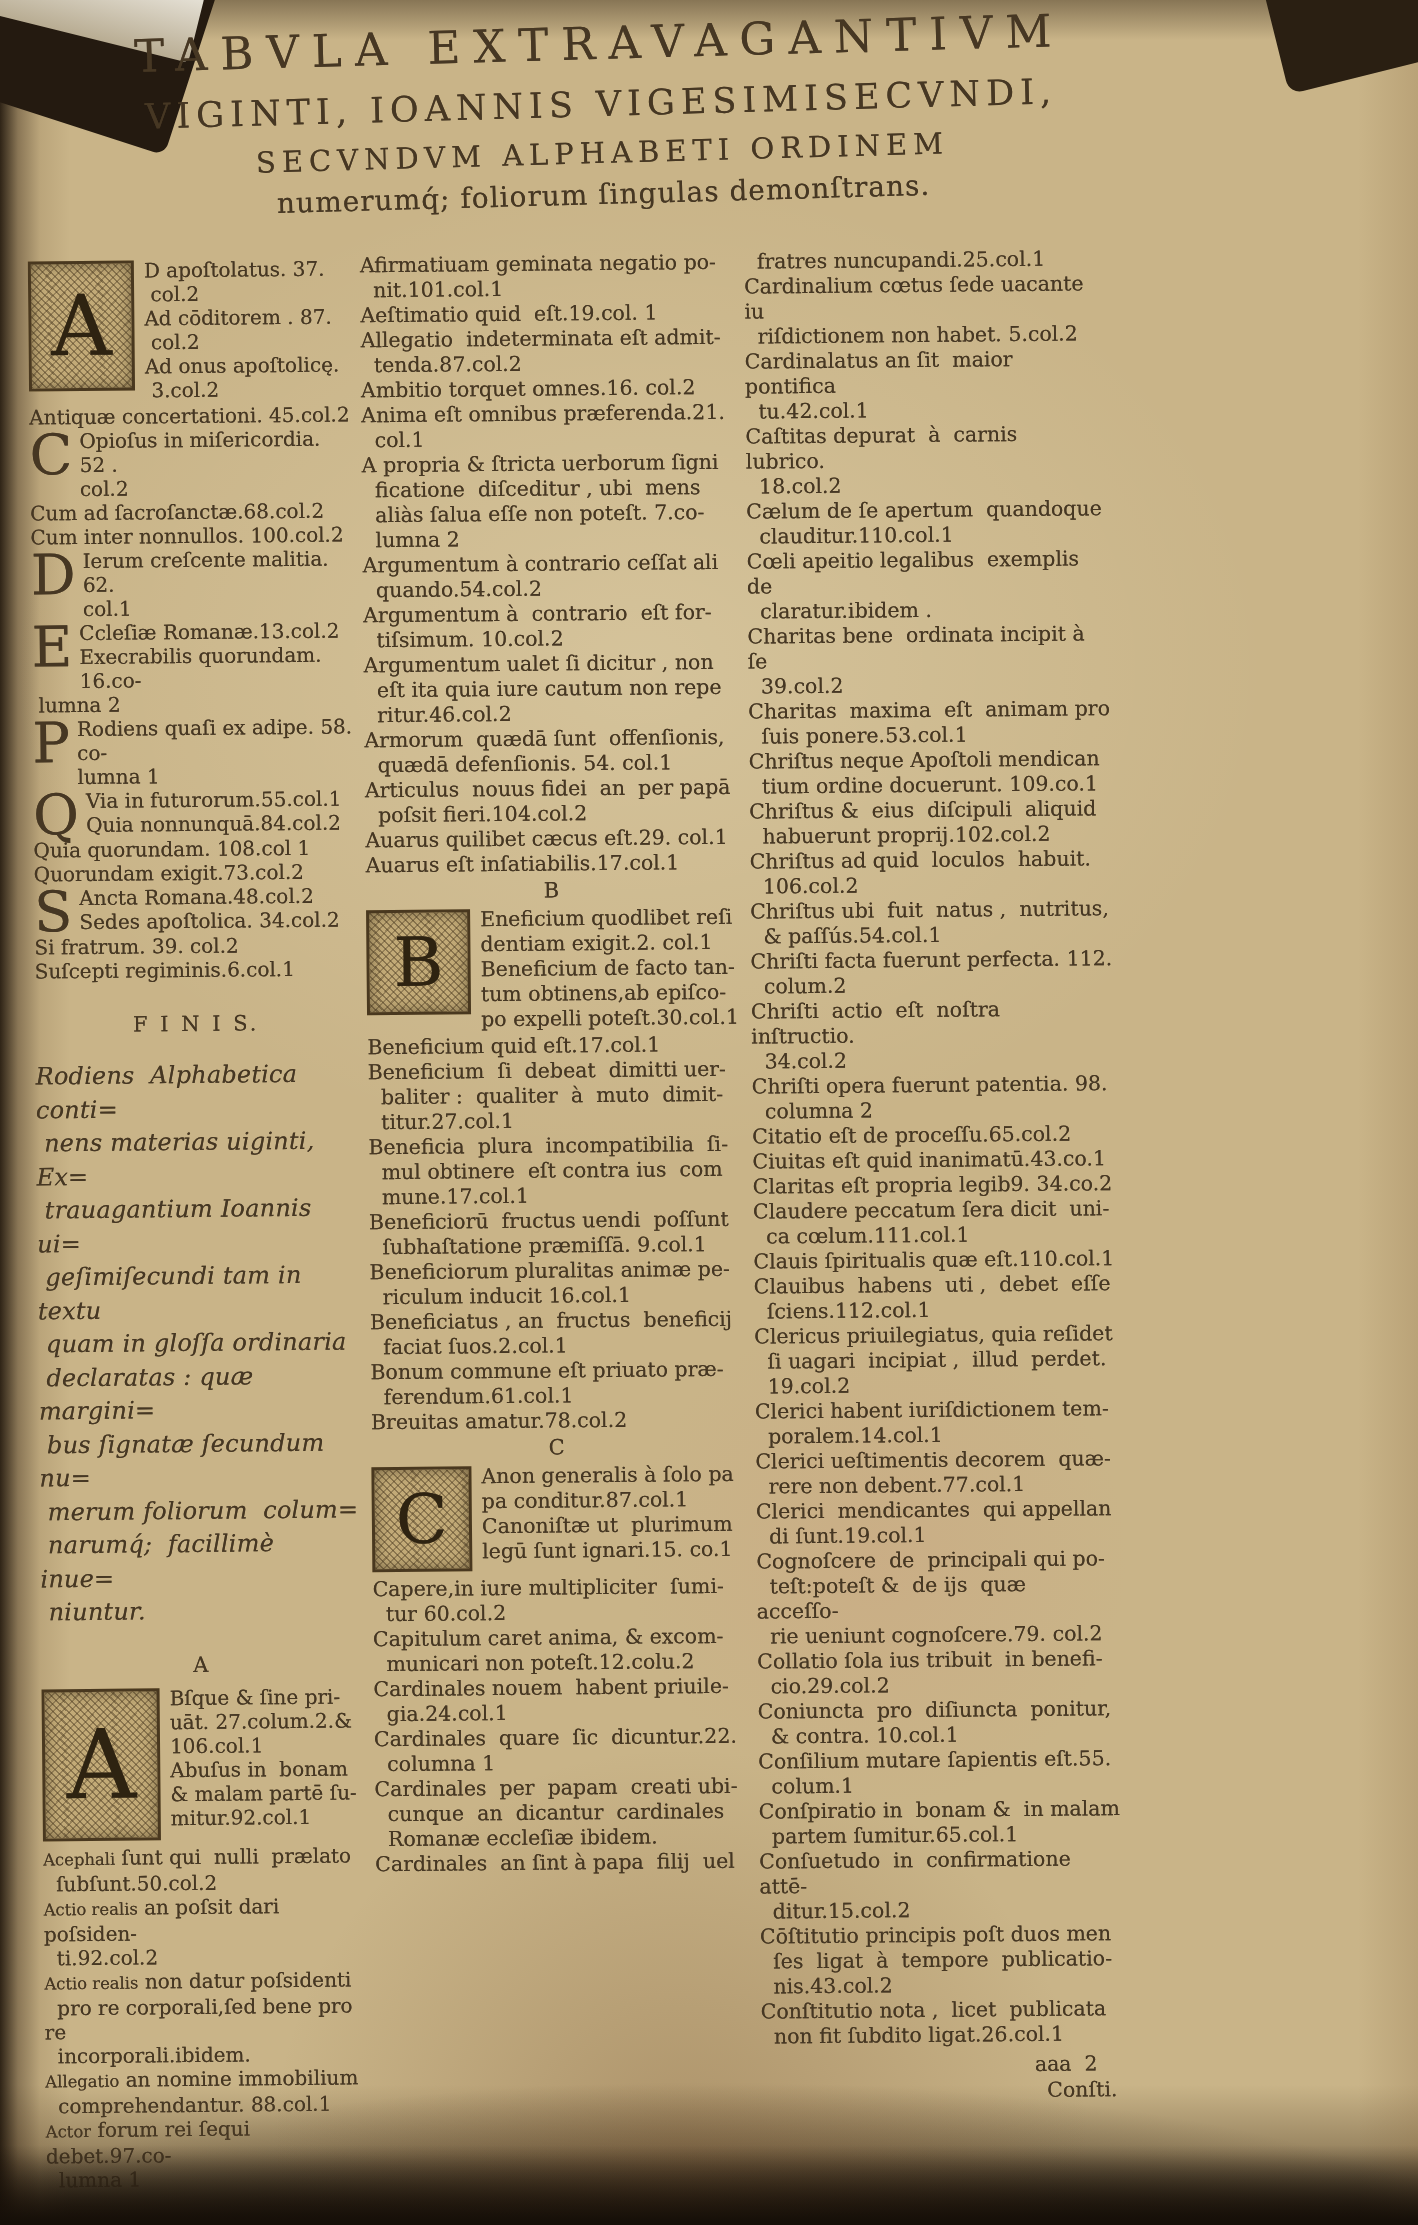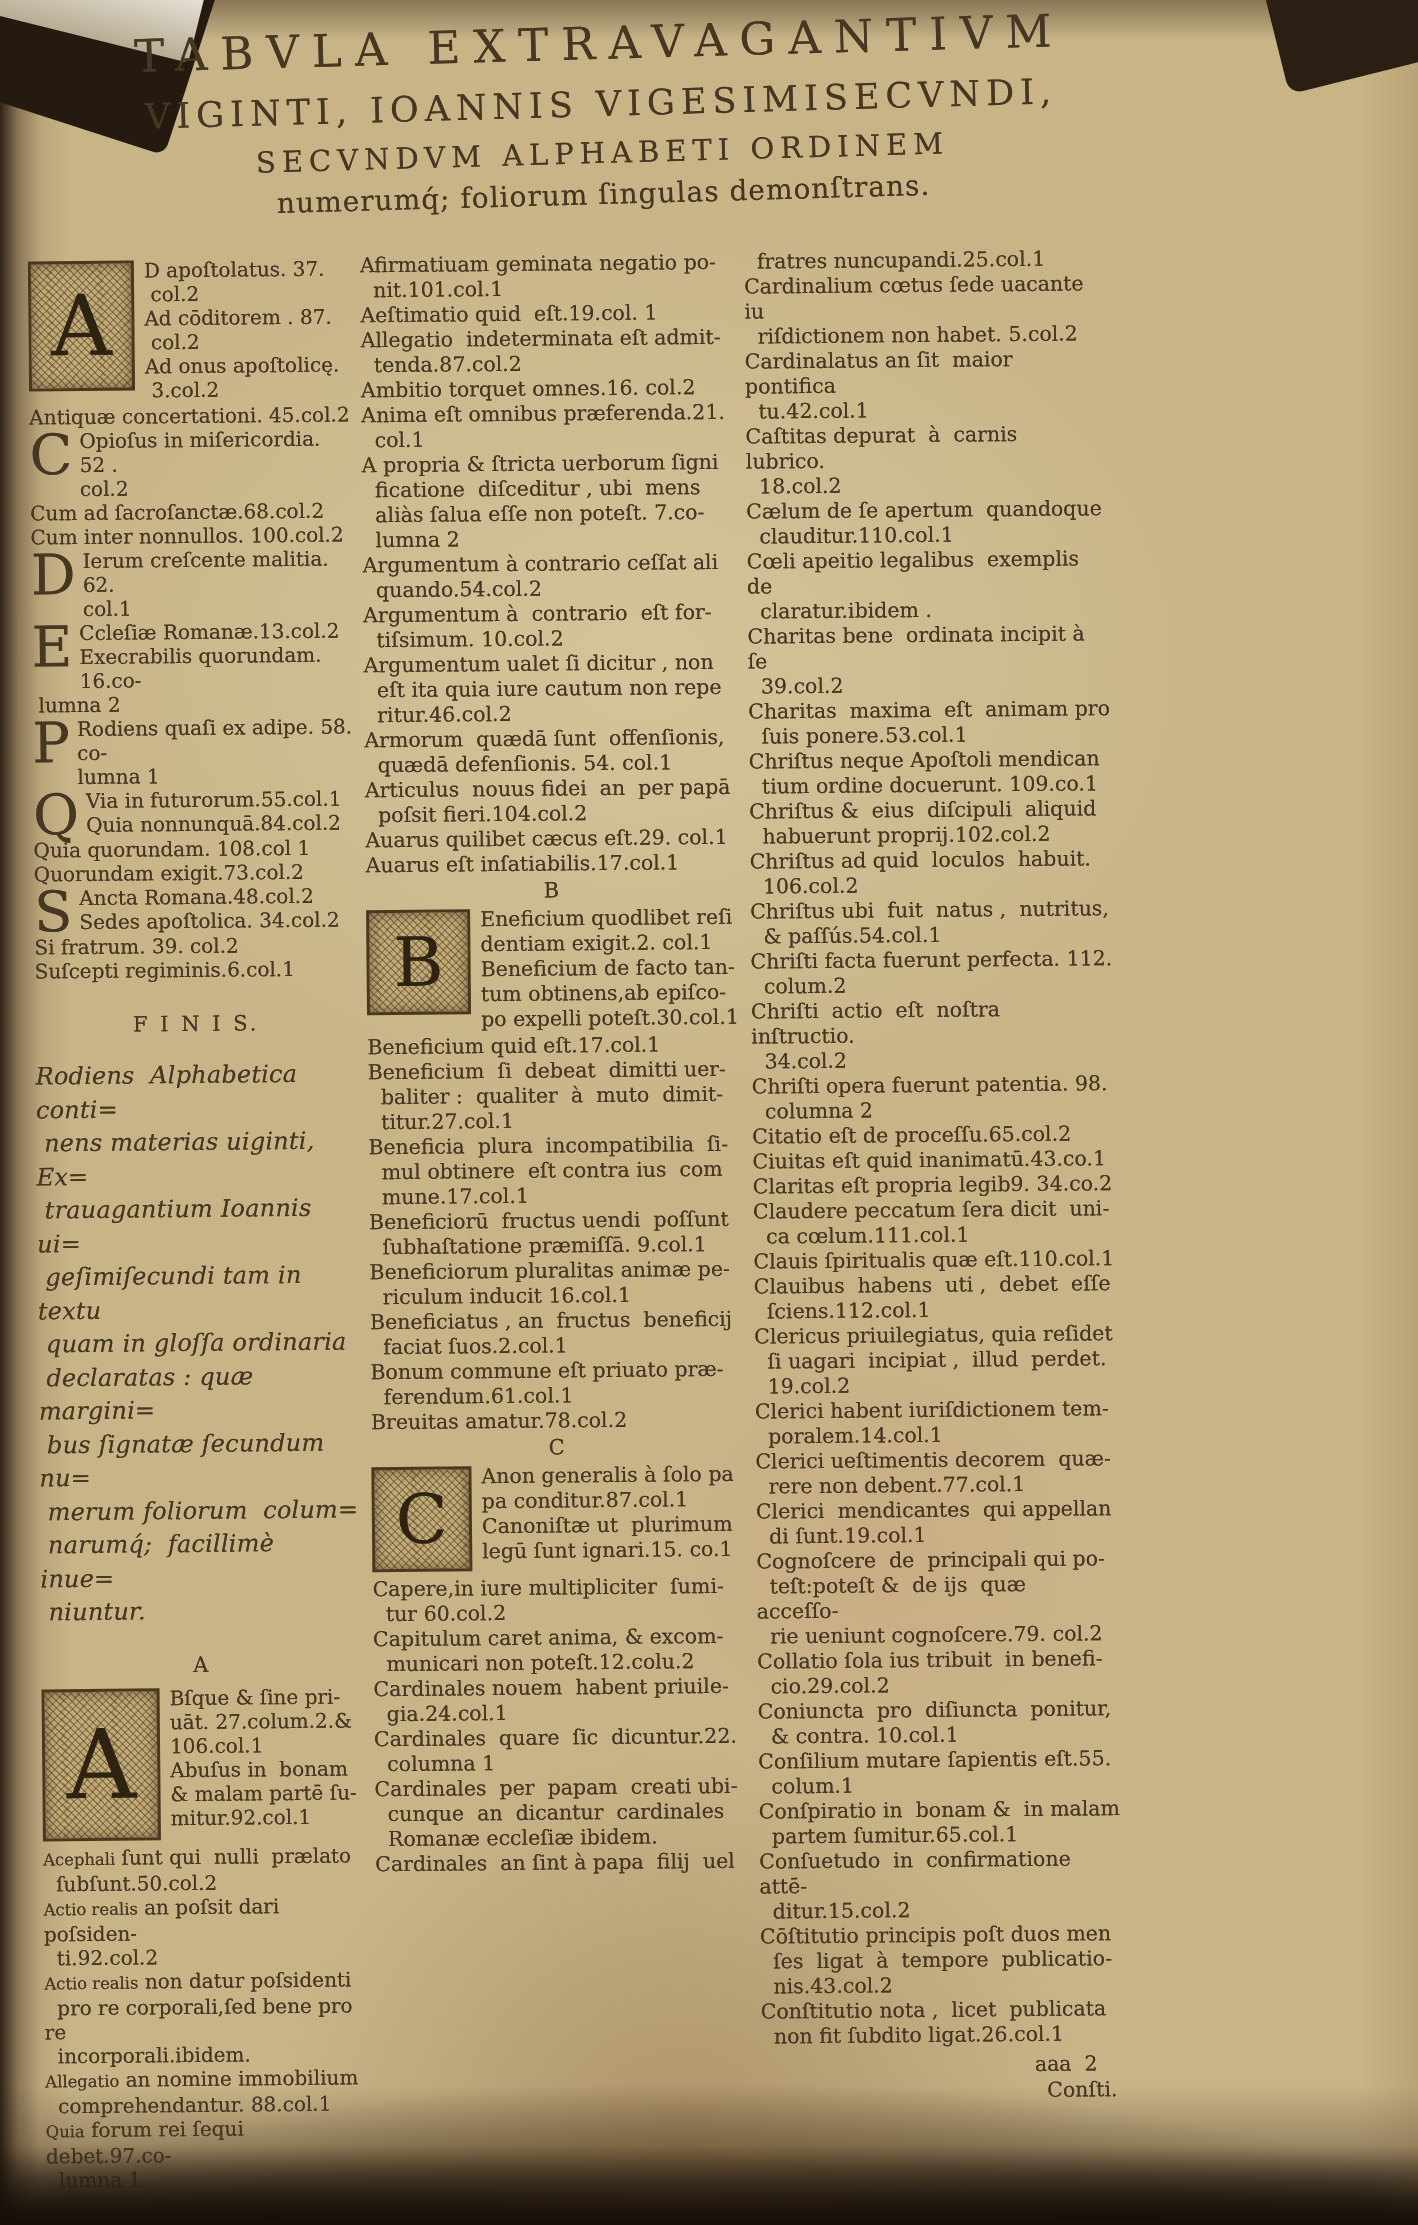--- a/index.html
+++ b/index.html
@@ -152,21 +152,21 @@
         </div>
         <div class="entry"><span class="lead">Acephali</span> ſunt qui  nulli  prælato
   ſubſunt.50.col.2</div>
         <div class="entry"><span class="lead">Actio realis</span> an poſsit dari poſsiden-
   ti.92.col.2</div>
         <div class="entry"><span class="lead">Actio realis</span> non datur poſsidenti
   pro re corporali,ſed bene pro re
   incorporali.ibidem.</div>
         <div class="entry"><span class="lead">Allegatio</span> an nomine immobilium
   comprehendantur. 88.col.1</div>
-        <div class="entry"><span class="lead">Quia</span> forum rei ſequi debet.97.co-
+        <div class="entry"><span class="lead">Actor</span> forum rei ſequi debet.97.co-
   lumna 1</div>
       </div>
     <div class="col" id="col-1">
         <div class="entry">Afirmatiuam geminata negatio po-
   nit.101.col.1</div>
         <div class="entry">Aeſtimatio quid  eſt.19.col. 1</div>
         <div class="entry">Allegatio  indeterminata eſt admit-
   tenda.87.col.2</div>
         <div class="entry">Ambitio torquet omnes.16. col.2</div>
         <div class="entry">Anima eſt omnibus præferenda.21.

